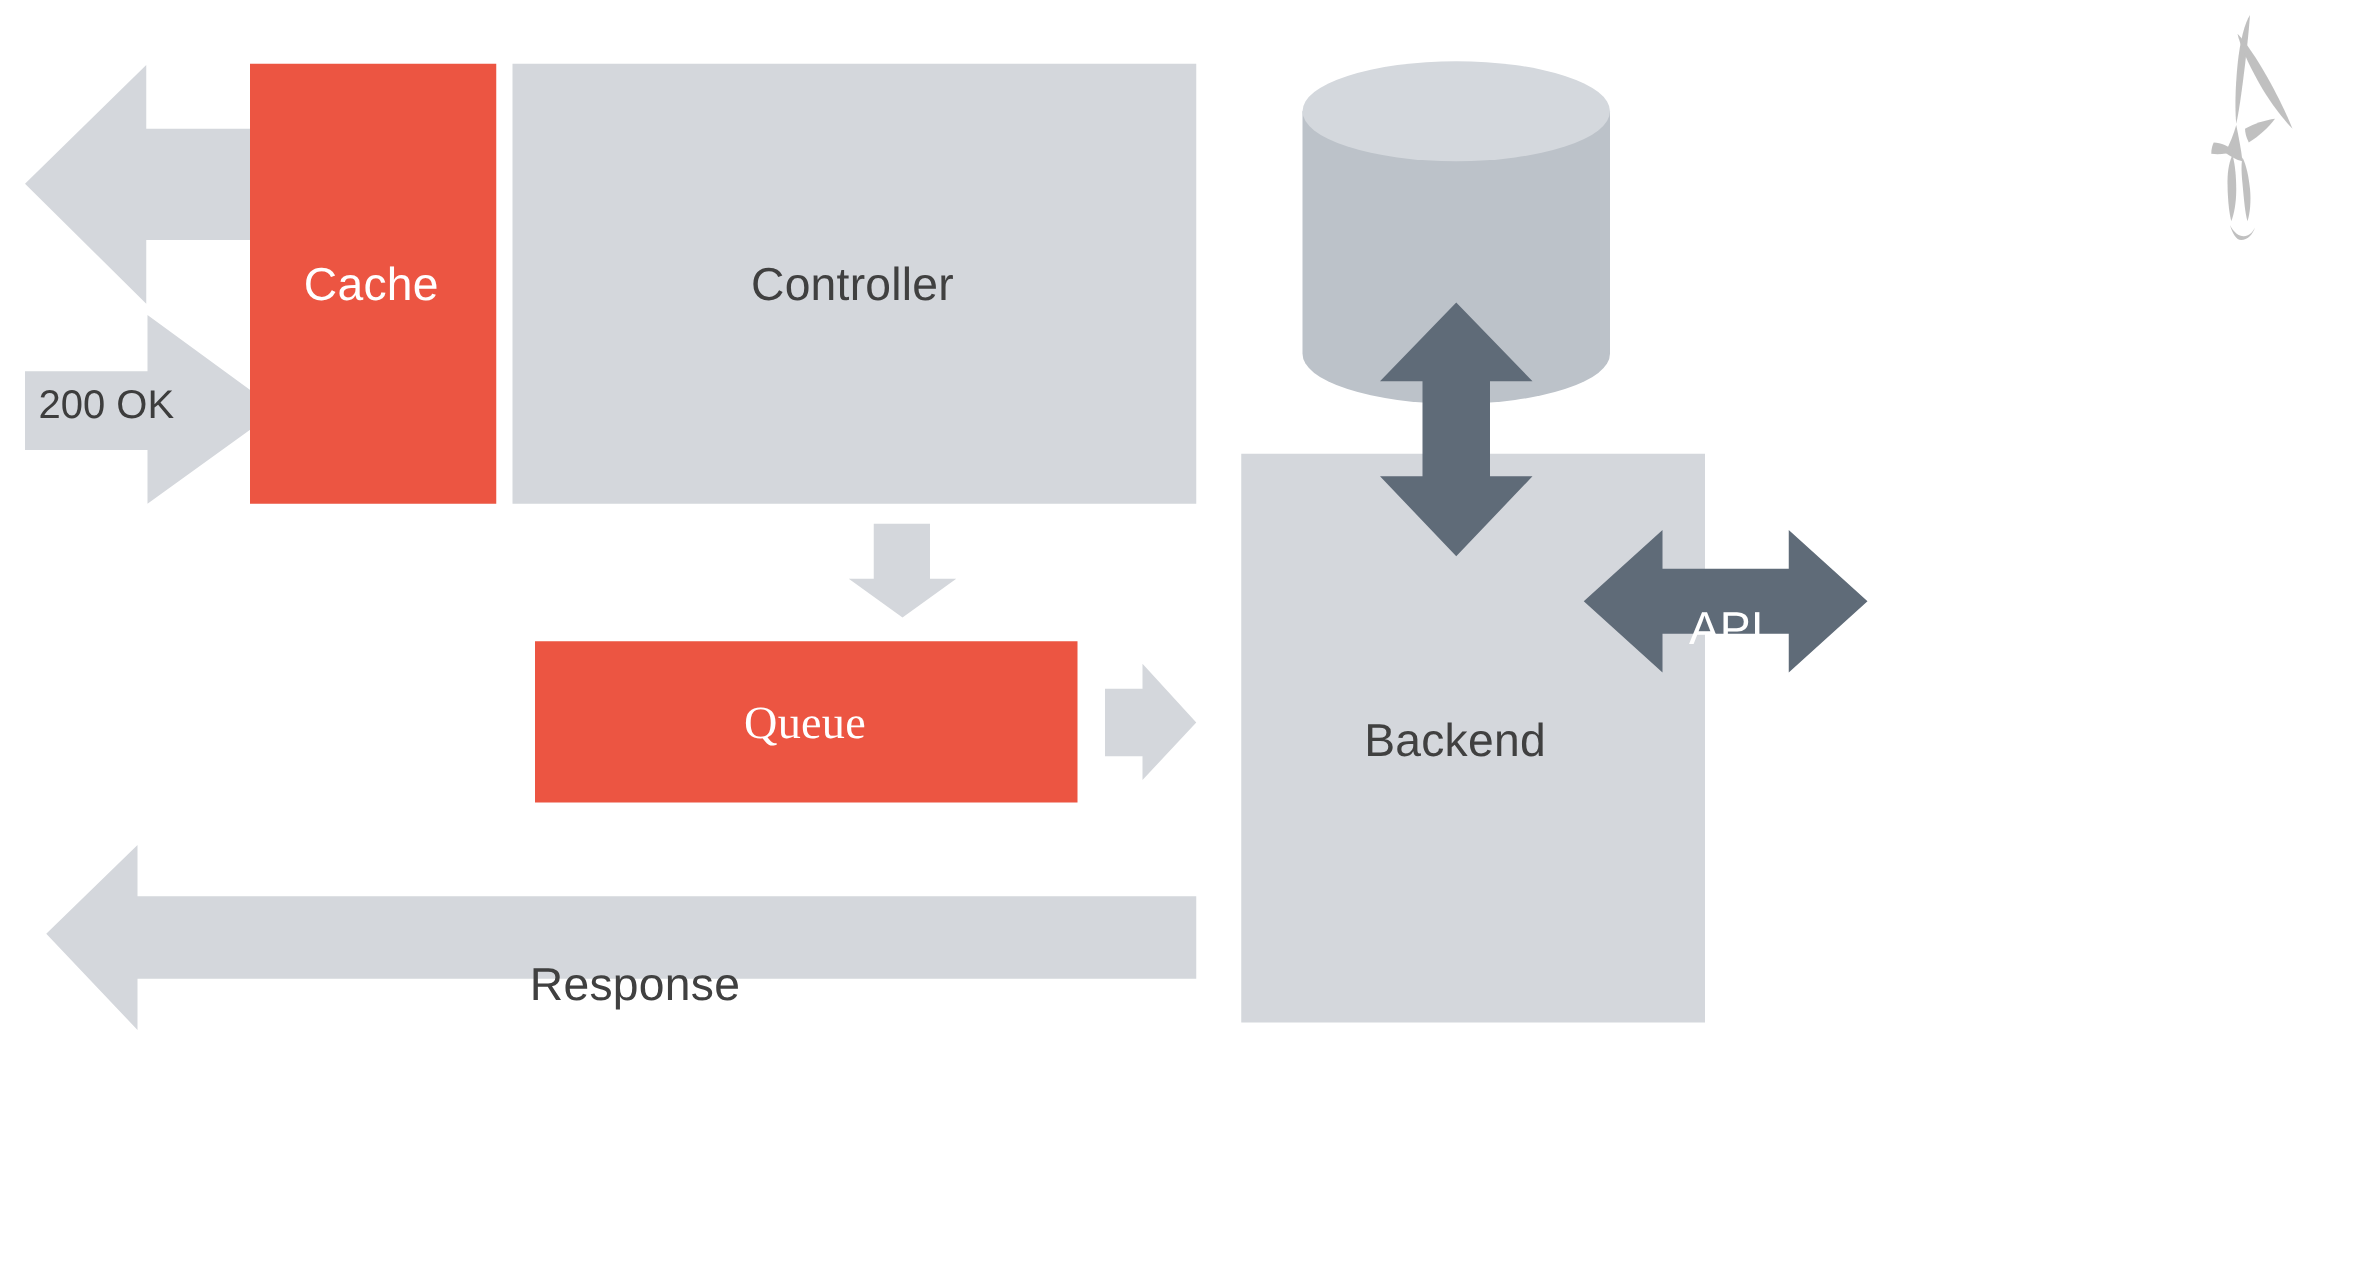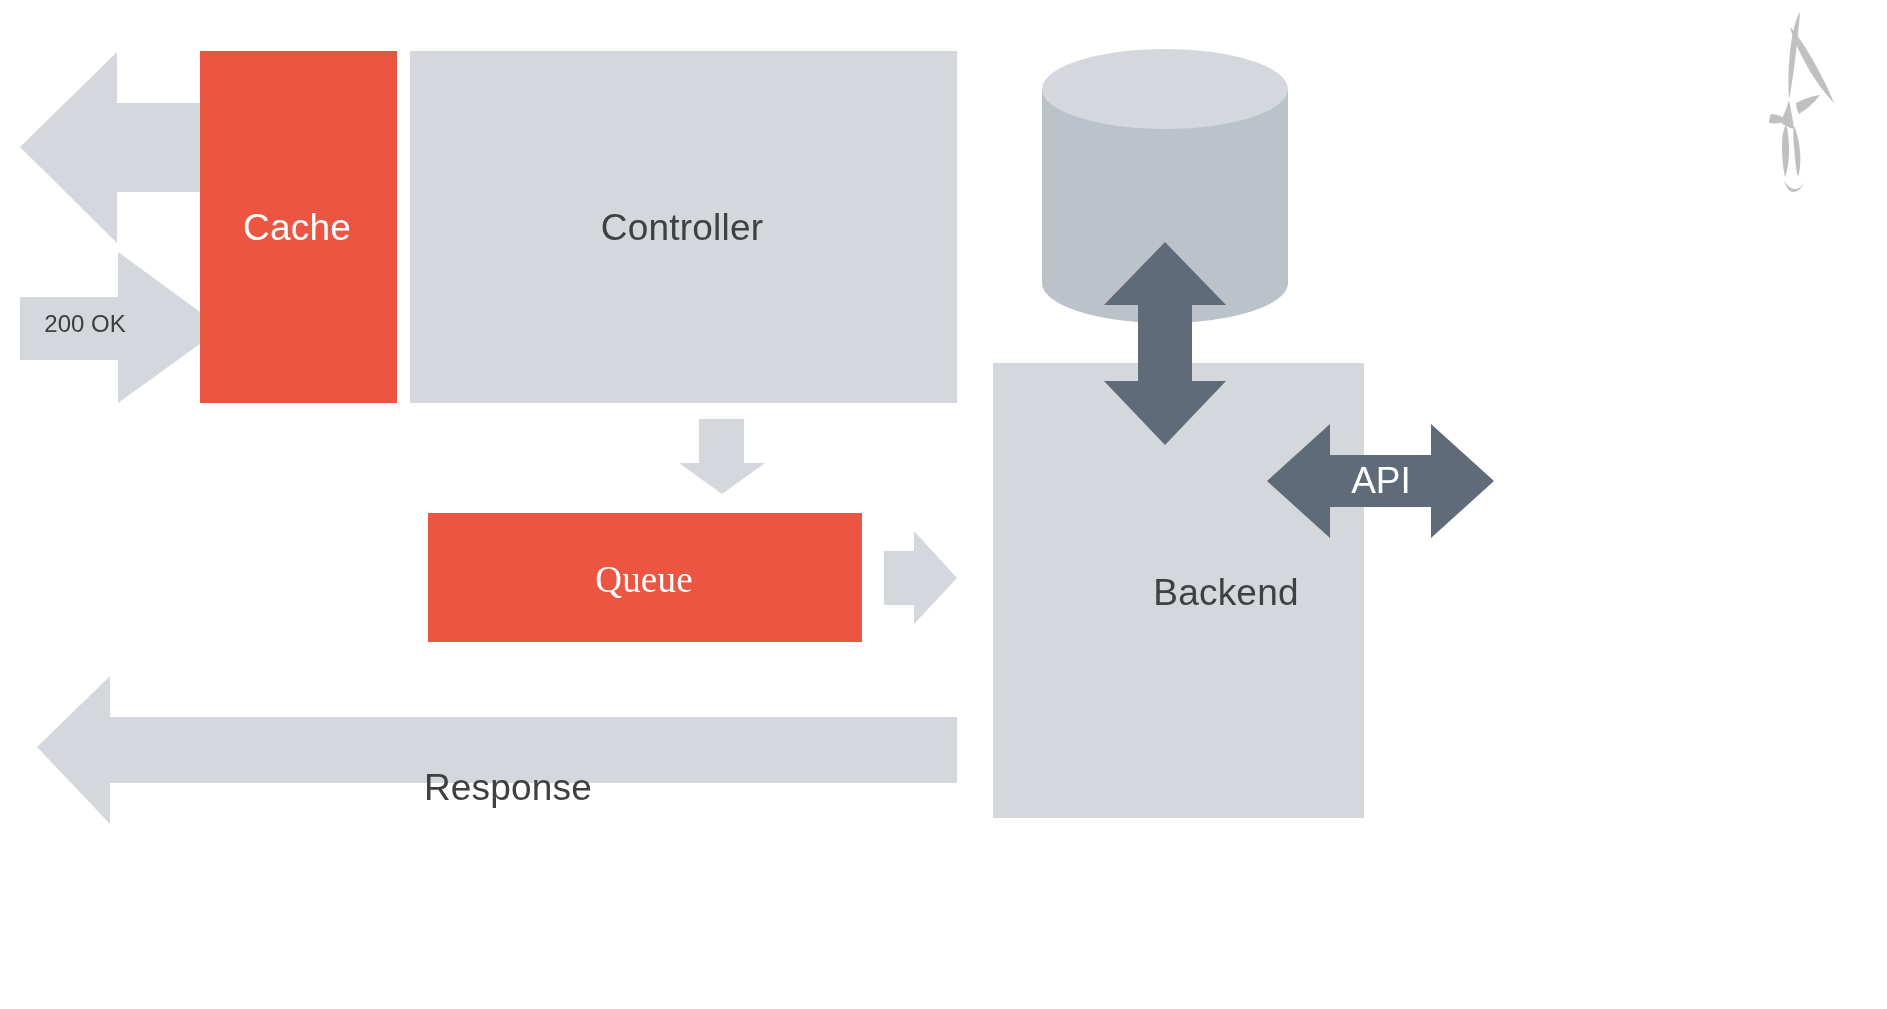--- a/index.html
+++ b/index.html
@@ -41,21 +41,21 @@
   .label-controller,
   .label-backend,
   .label-response {
     color: #404040;
     font-size: 37px;
     font-weight: 400;
     letter-spacing: 0.2px;
   }
   .label-200ok {
     color: #3d3d3d;
-    font-size: 24px;
+    font-size: 32px;
     font-weight: 400;
   }
   .label-api {
     color: #ffffff;
     font-size: 37px;
     font-weight: 400;
   }
 </style>
 </head>
 <body>
@@ -112,19 +112,19 @@
   </svg>
 
   <div class="node-label label-200ok" style="left:85px; top:324px;">200 OK</div>
 
   <div class="node-label label-cache" style="left:297px; top:228px;">Cache</div>
 
   <div class="node-label label-controller" style="left:682px; top:228px;">Controller</div>
 
   <div class="node-label label-queue" style="left:644px; top:579px;font-family:Liberation Serif, serif;">Queue</div>
 
-  <div class="node-label label-backend" style="left:1226px; top:593px;">Backend</div>
+  <div class="node-label label-backend" style="left:1164px; top:593px;">Backend</div>
 
-  <div class="node-label label-api" style="left:1381px; top:481px;">API</div>
+  <div class="node-label label-api" style="left:1381px; top:503px;">API</div>
 
   <div class="node-label label-response" style="left:508px; top:788px;">Response</div>
 
 </div>
 
 </body></html>

